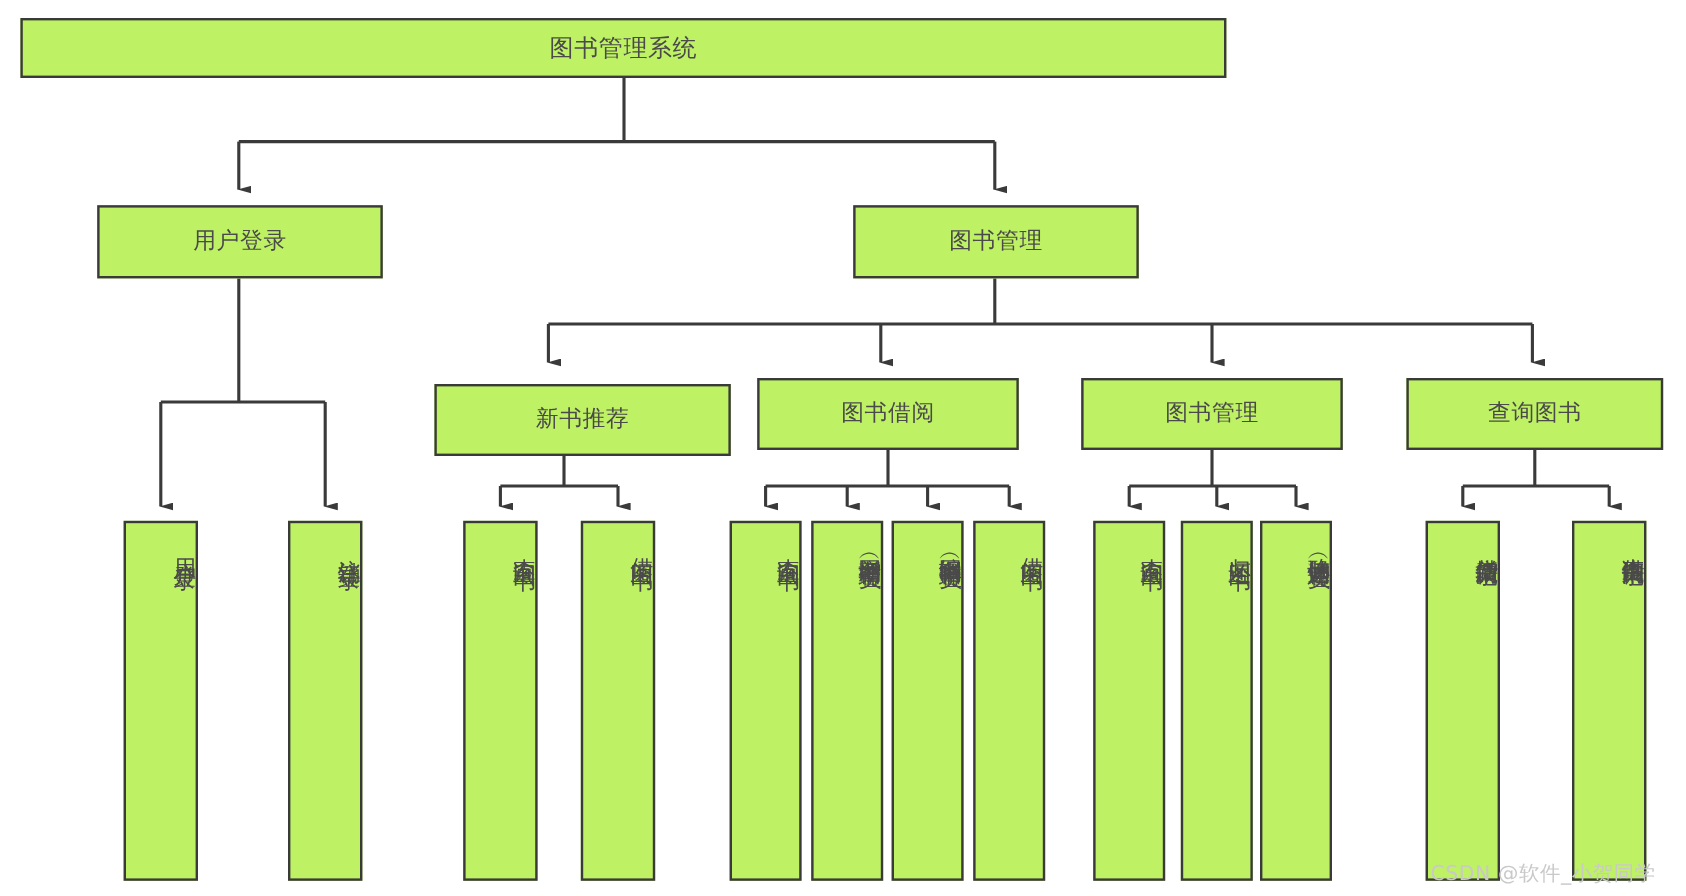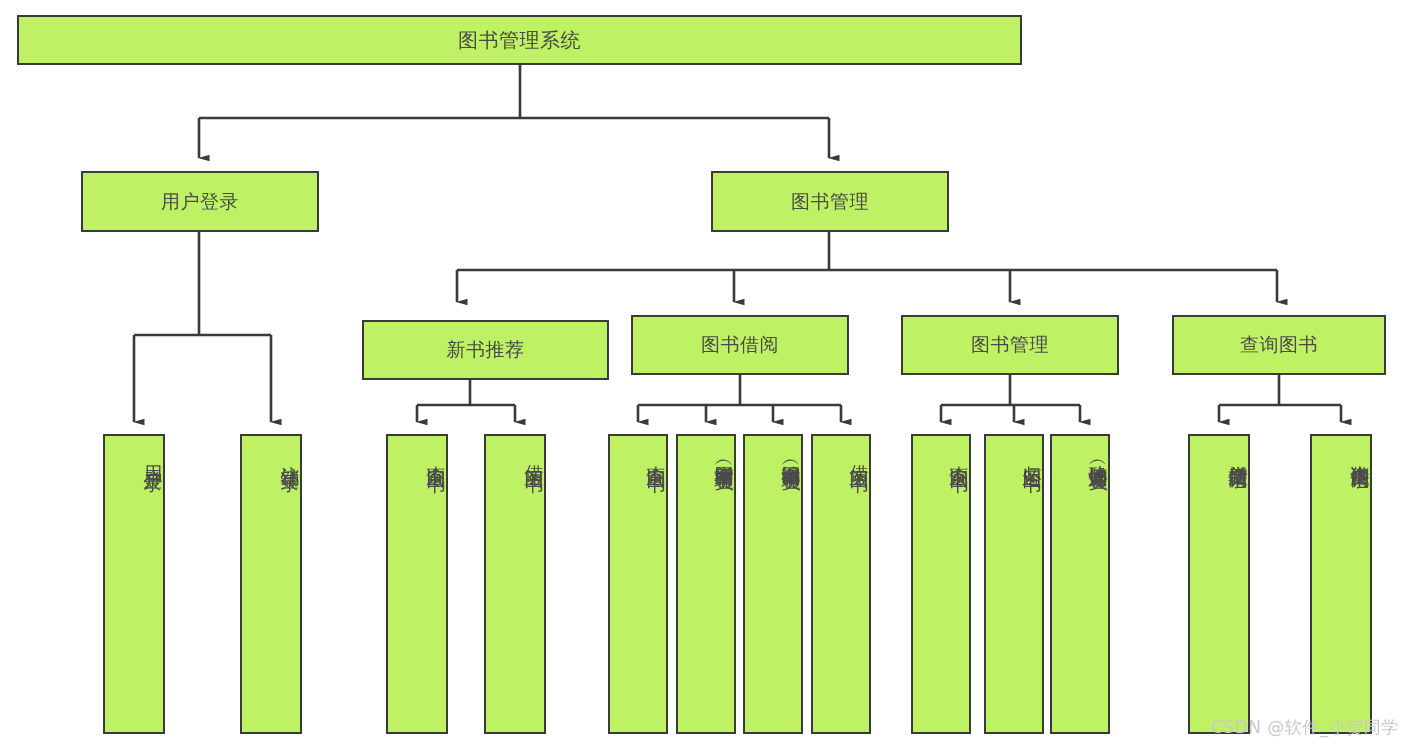--- a/index.html
+++ b/index.html
@@ -55,21 +55,20 @@
   .node.leaf.tall-text {
     letter-spacing: 1px;
   }
   .watermark {
     position: absolute;
     color: #c9c9c9;
     font-size: 17px;
     letter-spacing: 0.5px;
     white-space: nowrap;
     user-select: none;
-    margin-left: 19px;
   }
 </style>
 </head>
 <body>
 
 <div id="canvas">
 
   <svg id="wires" viewBox="0 0 1405 747">
     <defs>
       <marker id="arw" markerWidth="10" markerHeight="12" refX="3.2" refY="10.5" orient="auto" markerUnits="userSpaceOnUse">

